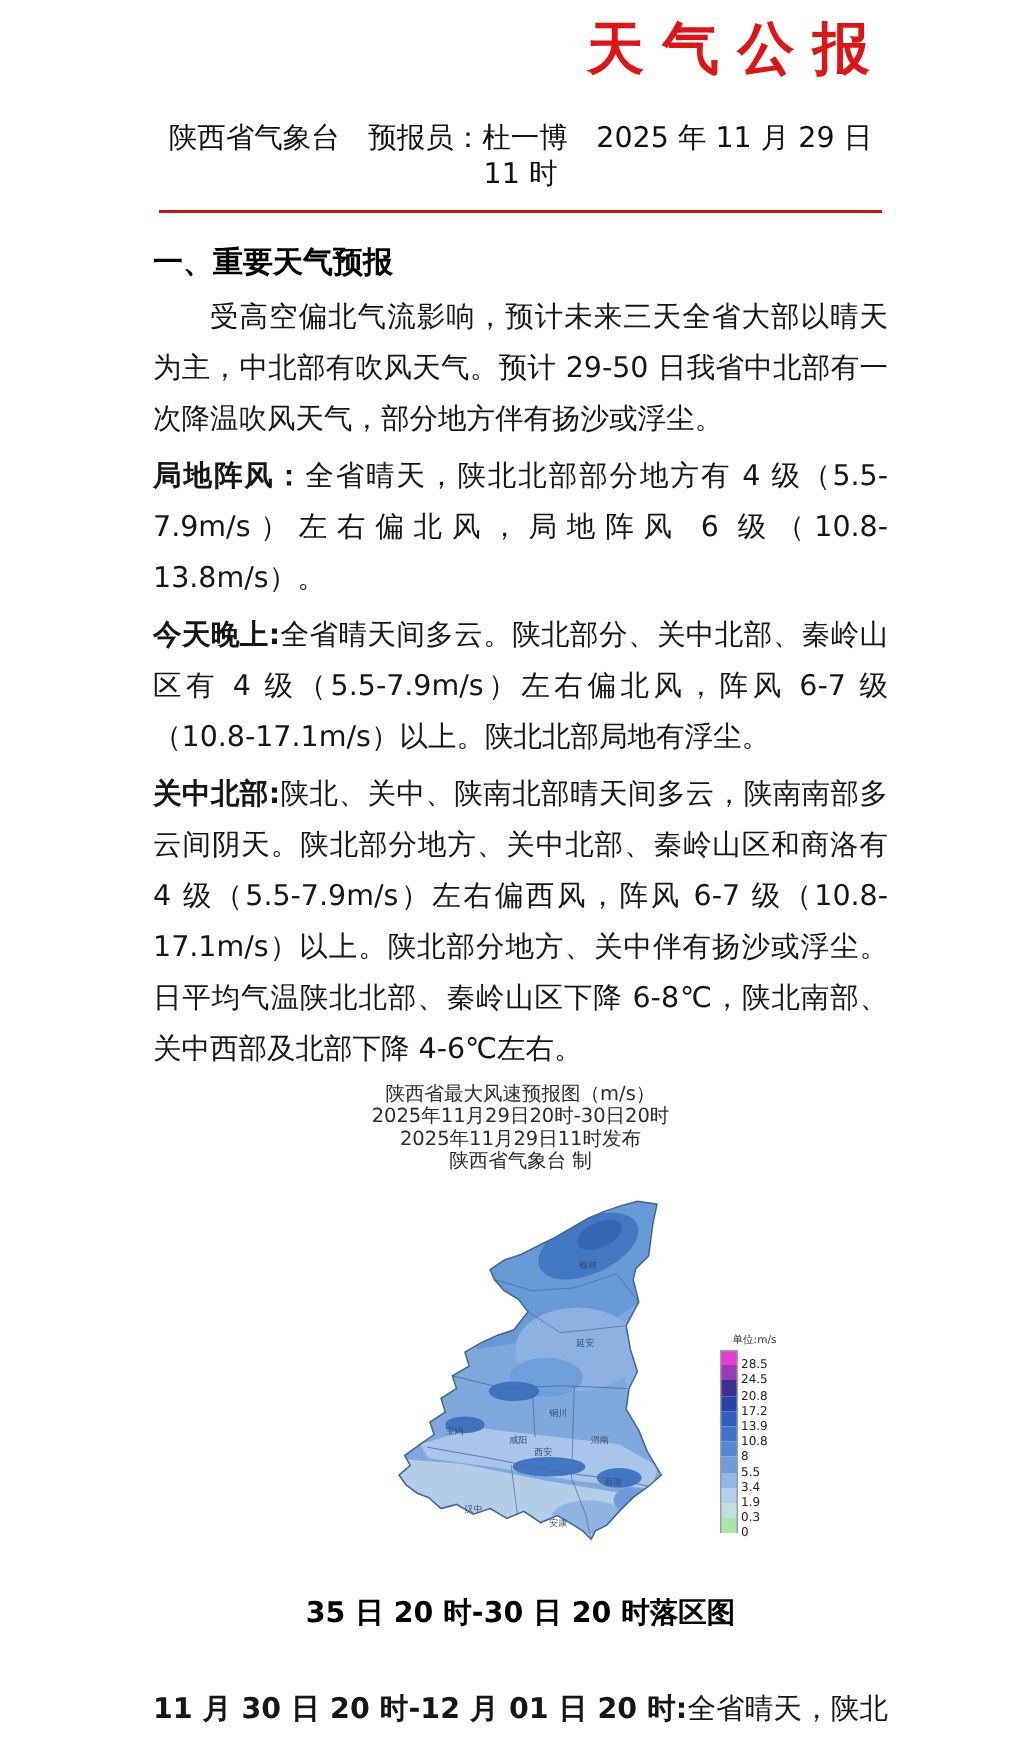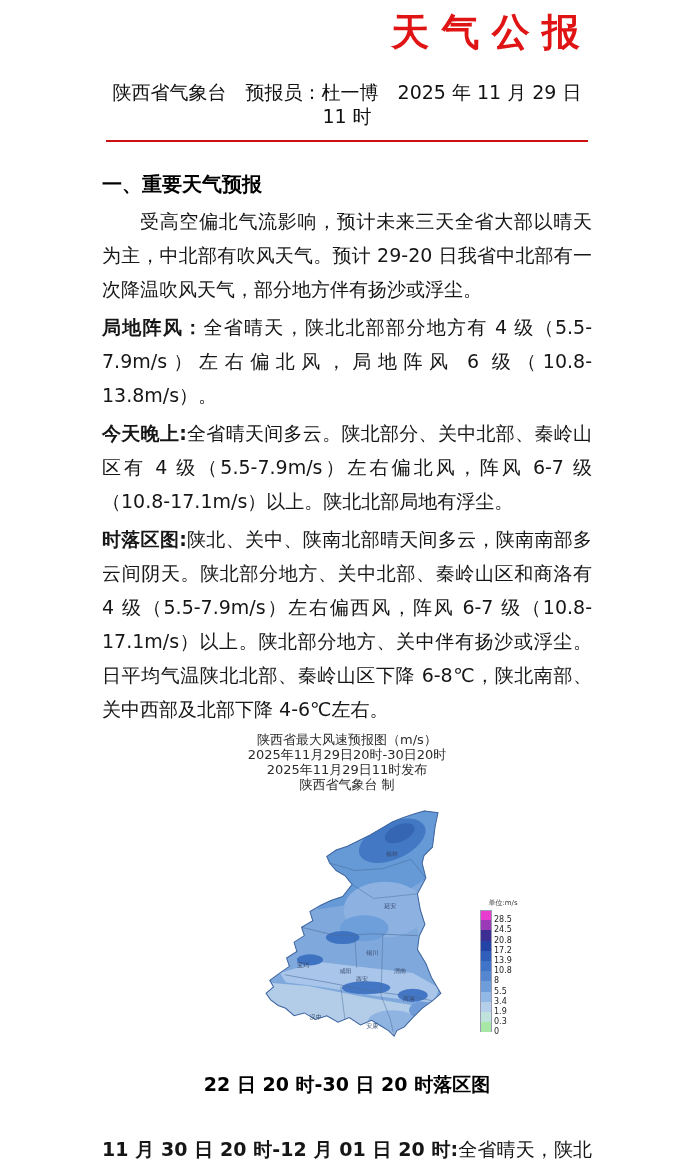--- a/index.html
+++ b/index.html
@@ -10,21 +10,21 @@
   .content{padding:0 98px 0 102px;}
   .doc-title{
     margin-top:6px;text-align:right;font-size:38px;line-height:52px;
     font-weight:bold;color:#e01414;letter-spacing:0.32em;text-indent:0.32em;
   }
   .subtitle-wrap{
     margin:22px auto 0;width:482px;text-align:center;
     border-bottom:2px solid #cc1111;padding-bottom:12px;
   }
   .subtitle{font-size:19px;line-height:24px;color:#111;}
-  .sec-h{margin:26px 0 0;font-size:20px;font-weight:bold;line-height:32px;color:#000;}
+  .sec-h{margin:16px 0 0;font-size:20px;font-weight:bold;line-height:32px;color:#000;}
   .para{margin:4px 0 0;font-size:19px;line-height:34px;text-align:justify;color:#161616;}
   .para.first-indent{text-indent:2em;}
   .lead{font-weight:bold;}
   .map-block{margin-top:6px;text-align:center;}
   .map-title{font-size:13px;line-height:15px;color:#2a2a2a;}
   .map-canvas{position:relative;width:360px;height:270px;margin:4px auto 0;}
   .province-svg{position:absolute;left:85px;top:0;}
   .city{position:absolute;font-size:6px;line-height:6px;color:#394a6e;transform:translate(-50%,-50%);white-space:nowrap;}
   .legend{position:absolute;left:313px;top:103px;width:46px;text-align:center;}
   .legend-title{font-size:7px;line-height:9px;color:#333;margin-bottom:2px;white-space:nowrap;}
@@ -40,28 +40,28 @@
 
 <div class="content">
 
   <div class="doc-title">天气公报</div>
 
   <div class="subtitle-wrap">
     <span class="subtitle">陕西省气象台　预报员：杜一博　2025 年 11 月 29 日 11 时</span>
   </div>
 
   <div class="sec-h">一、重要天气预报</div>
-  <p class="para first-indent">受高空偏北气流影响，预计未来三天全省大部以晴天为主，中北部有吹风天气。预计 29-20 日我省中北部有一次降温吹风天气，部分地方伴有扬沙或浮尘。</p>
+  <p class="para first-indent">受高空偏北气流影响，预计未来三天全省大部以晴天为主，中北部有吹风天气。预计 29-50 日我省中北部有一次降温吹风天气，部分地方伴有扬沙或浮尘。</p>
 
 
   <p class="para"><span class="lead">局地阵风：</span><span>全省晴天，陕北北部部分地方有 4 级（5.5-7.9m/s）左右偏北风，局地阵风 6 级（10.8-13.8m/s）。</span></p>
 
   <p class="para"><span class="lead">今天晚上:</span><span>全省晴天间多云。陕北部分、关中北部、秦岭山区有 4 级（5.5-7.9m/s）左右偏北风，阵风 6-7 级（10.8-17.1m/s）以上。陕北北部局地有浮尘。</span></p>
 
-  <p class="para"><span class="lead">时落区图:</span><span>陕北、关中、陕南北部晴天间多云，陕南南部多云间阴天。陕北部分地方、关中北部、秦岭山区和商洛有 4 级（5.5-7.9m/s）左右偏西风，阵风 6-7 级（10.8-17.1m/s）以上。陕北部分地方、关中伴有扬沙或浮尘。日平均气温陕北北部、秦岭山区下降 6-8℃，陕北南部、关中西部及北部下降 4-6℃左右。</span></p>
+  <p class="para"><span class="lead">关中北部:</span><span>陕北、关中、陕南北部晴天间多云，陕南南部多云间阴天。陕北部分地方、关中北部、秦岭山区和商洛有 4 级（5.5-7.9m/s）左右偏西风，阵风 6-7 级（10.8-17.1m/s）以上。陕北部分地方、关中伴有扬沙或浮尘。日平均气温陕北北部、秦岭山区下降 6-8℃，陕北南部、关中西部及北部下降 4-6℃左右。</span></p>
 
   <div class="map-block">
     <div class="map-title">陕西省最大风速预报图（m/s）</div>
     <div class="map-title">2025年11月29日20时-30日20时</div>
     <div class="map-title">2025年11月29日11时发布</div>
     <div class="map-title">陕西省气象台 制</div>
 
     <div class="map-canvas">
       <svg class="province-svg" width="215" height="270" viewBox="0 0 230 290" preserveAspectRatio="none">
         <defs>
@@ -175,21 +175,21 @@
               <span class="lg-lb">0.3</span>
             </div>
             <div class="lg-row">
               <span class="lg-sw" style="background: rgb(167, 232, 167);"></span>
               <span class="lg-lb">0</span>
             </div>
           </div>
       </div>
     </div>
 
-    <div class="caption">22 日 20 时-30 日 20 时落区图</div>
+    <div class="caption">35 日 20 时-30 日 20 时落区图</div>
   </div>
 
   <div class="sec3">
     <p class="para"><span class="lead">11 月 30 日 20 时-12 月 01 日 20 时:</span><span>全省晴天，陕北北部有 4-5 级（5.5-10.7m/s）偏北风，阵风 6-7 级（10.8-17.1m/s）。</span></p>
 
   </div>
 
 </div>
 
 </body></html>

